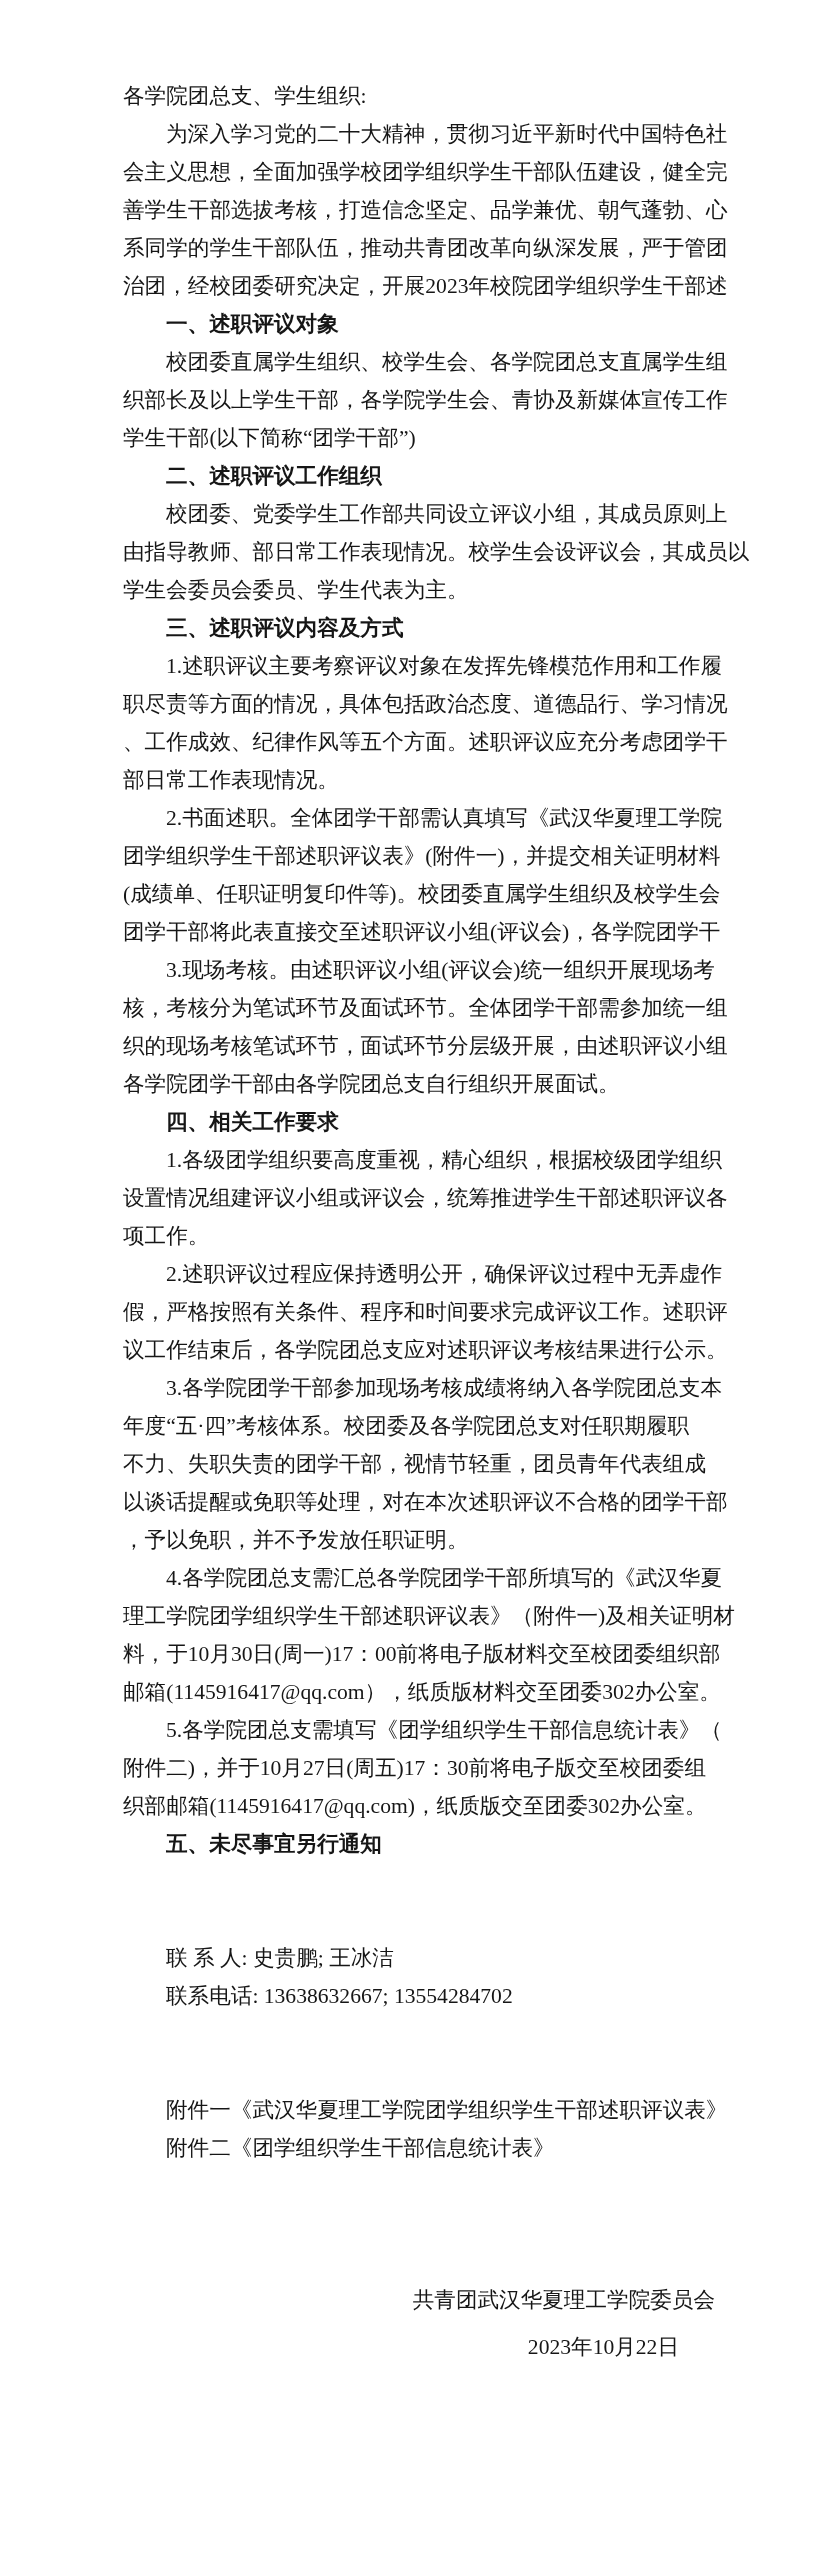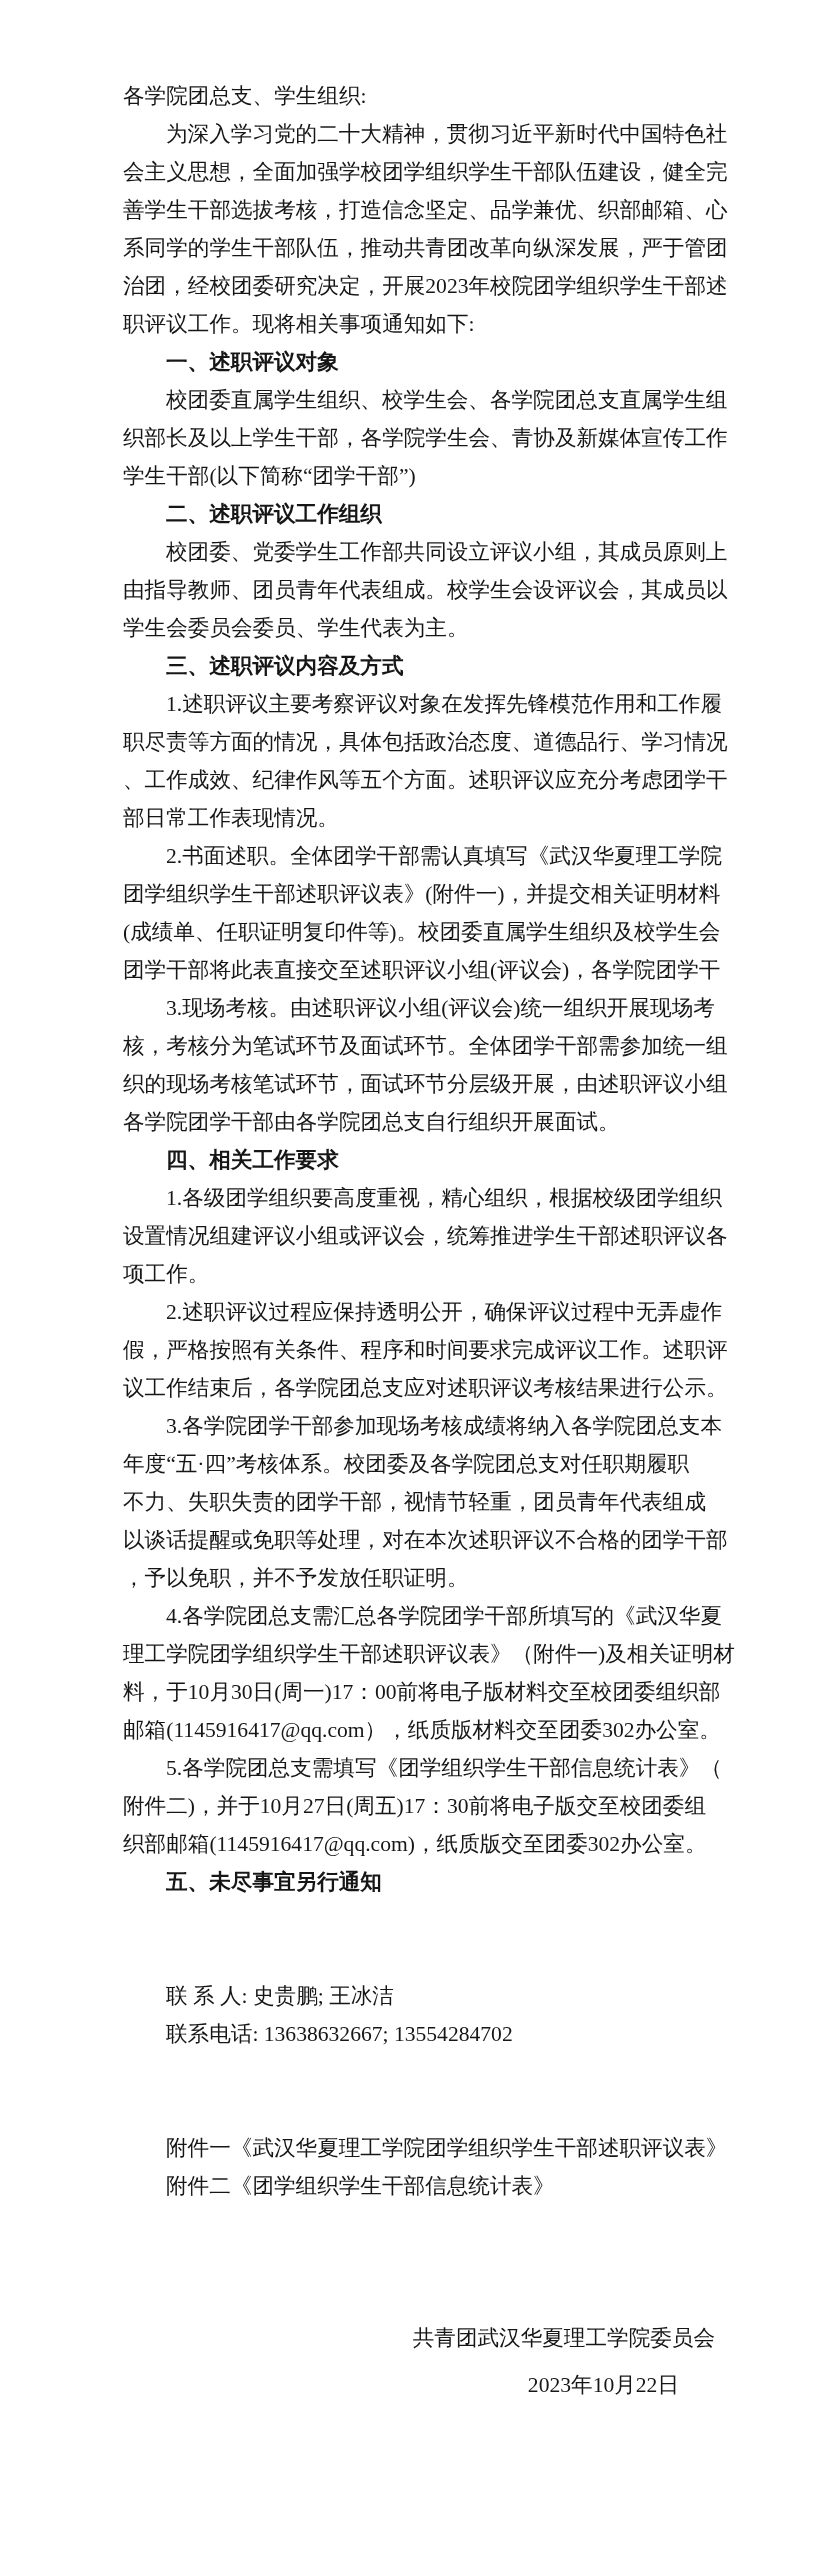--- a/index.html
+++ b/index.html
@@ -32,31 +32,30 @@
   .date { padding-right: 36px; margin-top: 9px; }
 </style>
 </head>
 <body>
 
 <div class="page">
   <div class="text-col" id="doc-body">
       <div class="line">各学院团总支、学生组织:</div>
       <div class="line indent">为深入学习党的二十大精神，贯彻习近平新时代中国特色社</div>
       <div class="line">会主义思想，全面加强学校团学组织学生干部队伍建设，健全完</div>
-      <div class="line">善学生干部选拔考核，打造信念坚定、品学兼优、织部邮箱、心</div>
+      <div class="line">善学生干部选拔考核，打造信念坚定、品学兼优、朝气蓬勃、心</div>
       <div class="line">系同学的学生干部队伍，推动共青团改革向纵深发展，严于管团</div>
       <div class="line">治团，经校团委研究决定，开展2023年校院团学组织学生干部述</div>
-      <div class="line">职评议工作。现将相关事项通知如下:</div>
       <div class="line heading indent">一、述职评议对象</div>
       <div class="line indent">校团委直属学生组织、校学生会、各学院团总支直属学生组</div>
       <div class="line">织部长及以上学生干部，各学院学生会、青协及新媒体宣传工作</div>
       <div class="line">学生干部(以下简称“团学干部”)</div>
       <div class="line heading indent">二、述职评议工作组织</div>
       <div class="line indent">校团委、党委学生工作部共同设立评议小组，其成员原则上</div>
-      <div class="line">由指导教师、团员青年代表组成。校学生会设评议会，其成员以</div>
+      <div class="line">由指导教师、部日常工作表现情况。校学生会设评议会，其成员以</div>
       <div class="line">学生会委员会委员、学生代表为主。</div>
       <div class="line heading indent">三、述职评议内容及方式</div>
       <div class="line indent">1.述职评议主要考察评议对象在发挥先锋模范作用和工作履</div>
       <div class="line">职尽责等方面的情况，具体包括政治态度、道德品行、学习情况</div>
       <div class="line">、工作成效、纪律作风等五个方面。述职评议应充分考虑团学干</div>
       <div class="line">部日常工作表现情况。</div>
       <div class="line indent">2.书面述职。全体团学干部需认真填写《武汉华夏理工学院</div>
       <div class="line">团学组织学生干部述职评议表》(附件一)，并提交相关证明材料</div>
       <div class="line">(成绩单、任职证明复印件等)。校团委直属学生组织及校学生会</div>
       <div class="line">团学干部将此表直接交至述职评议小组(评议会)，各学院团学干</div>

